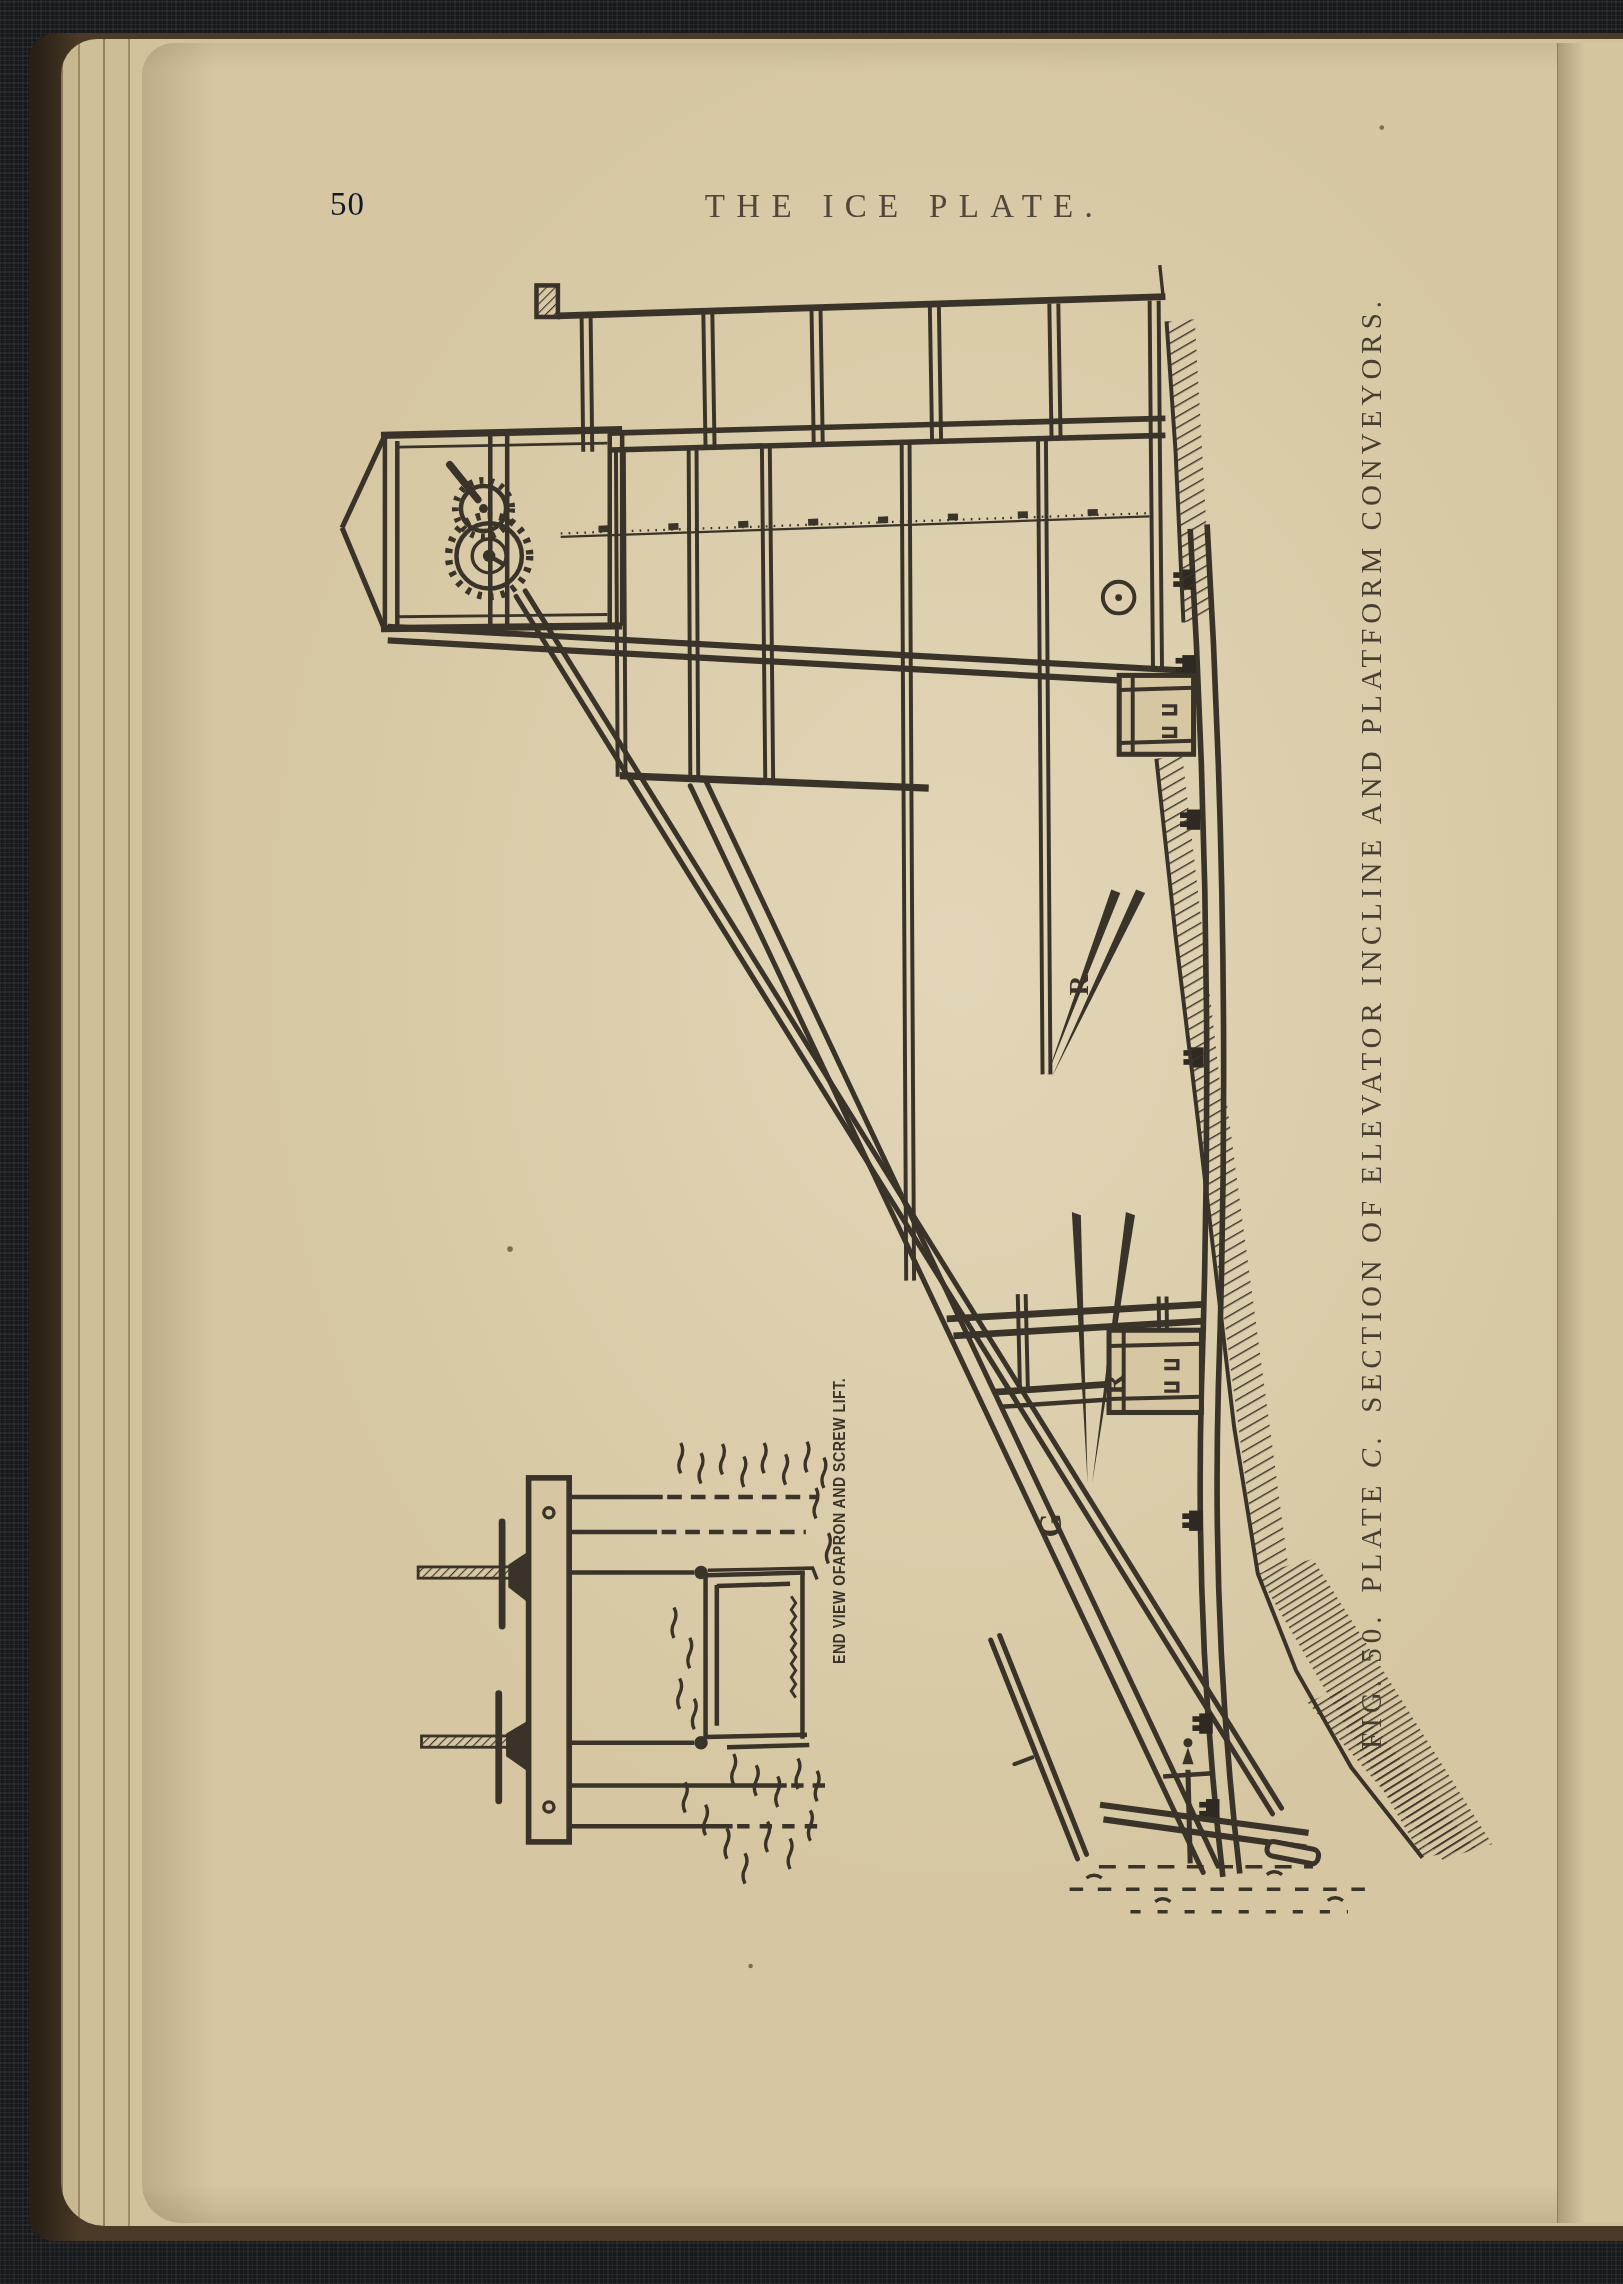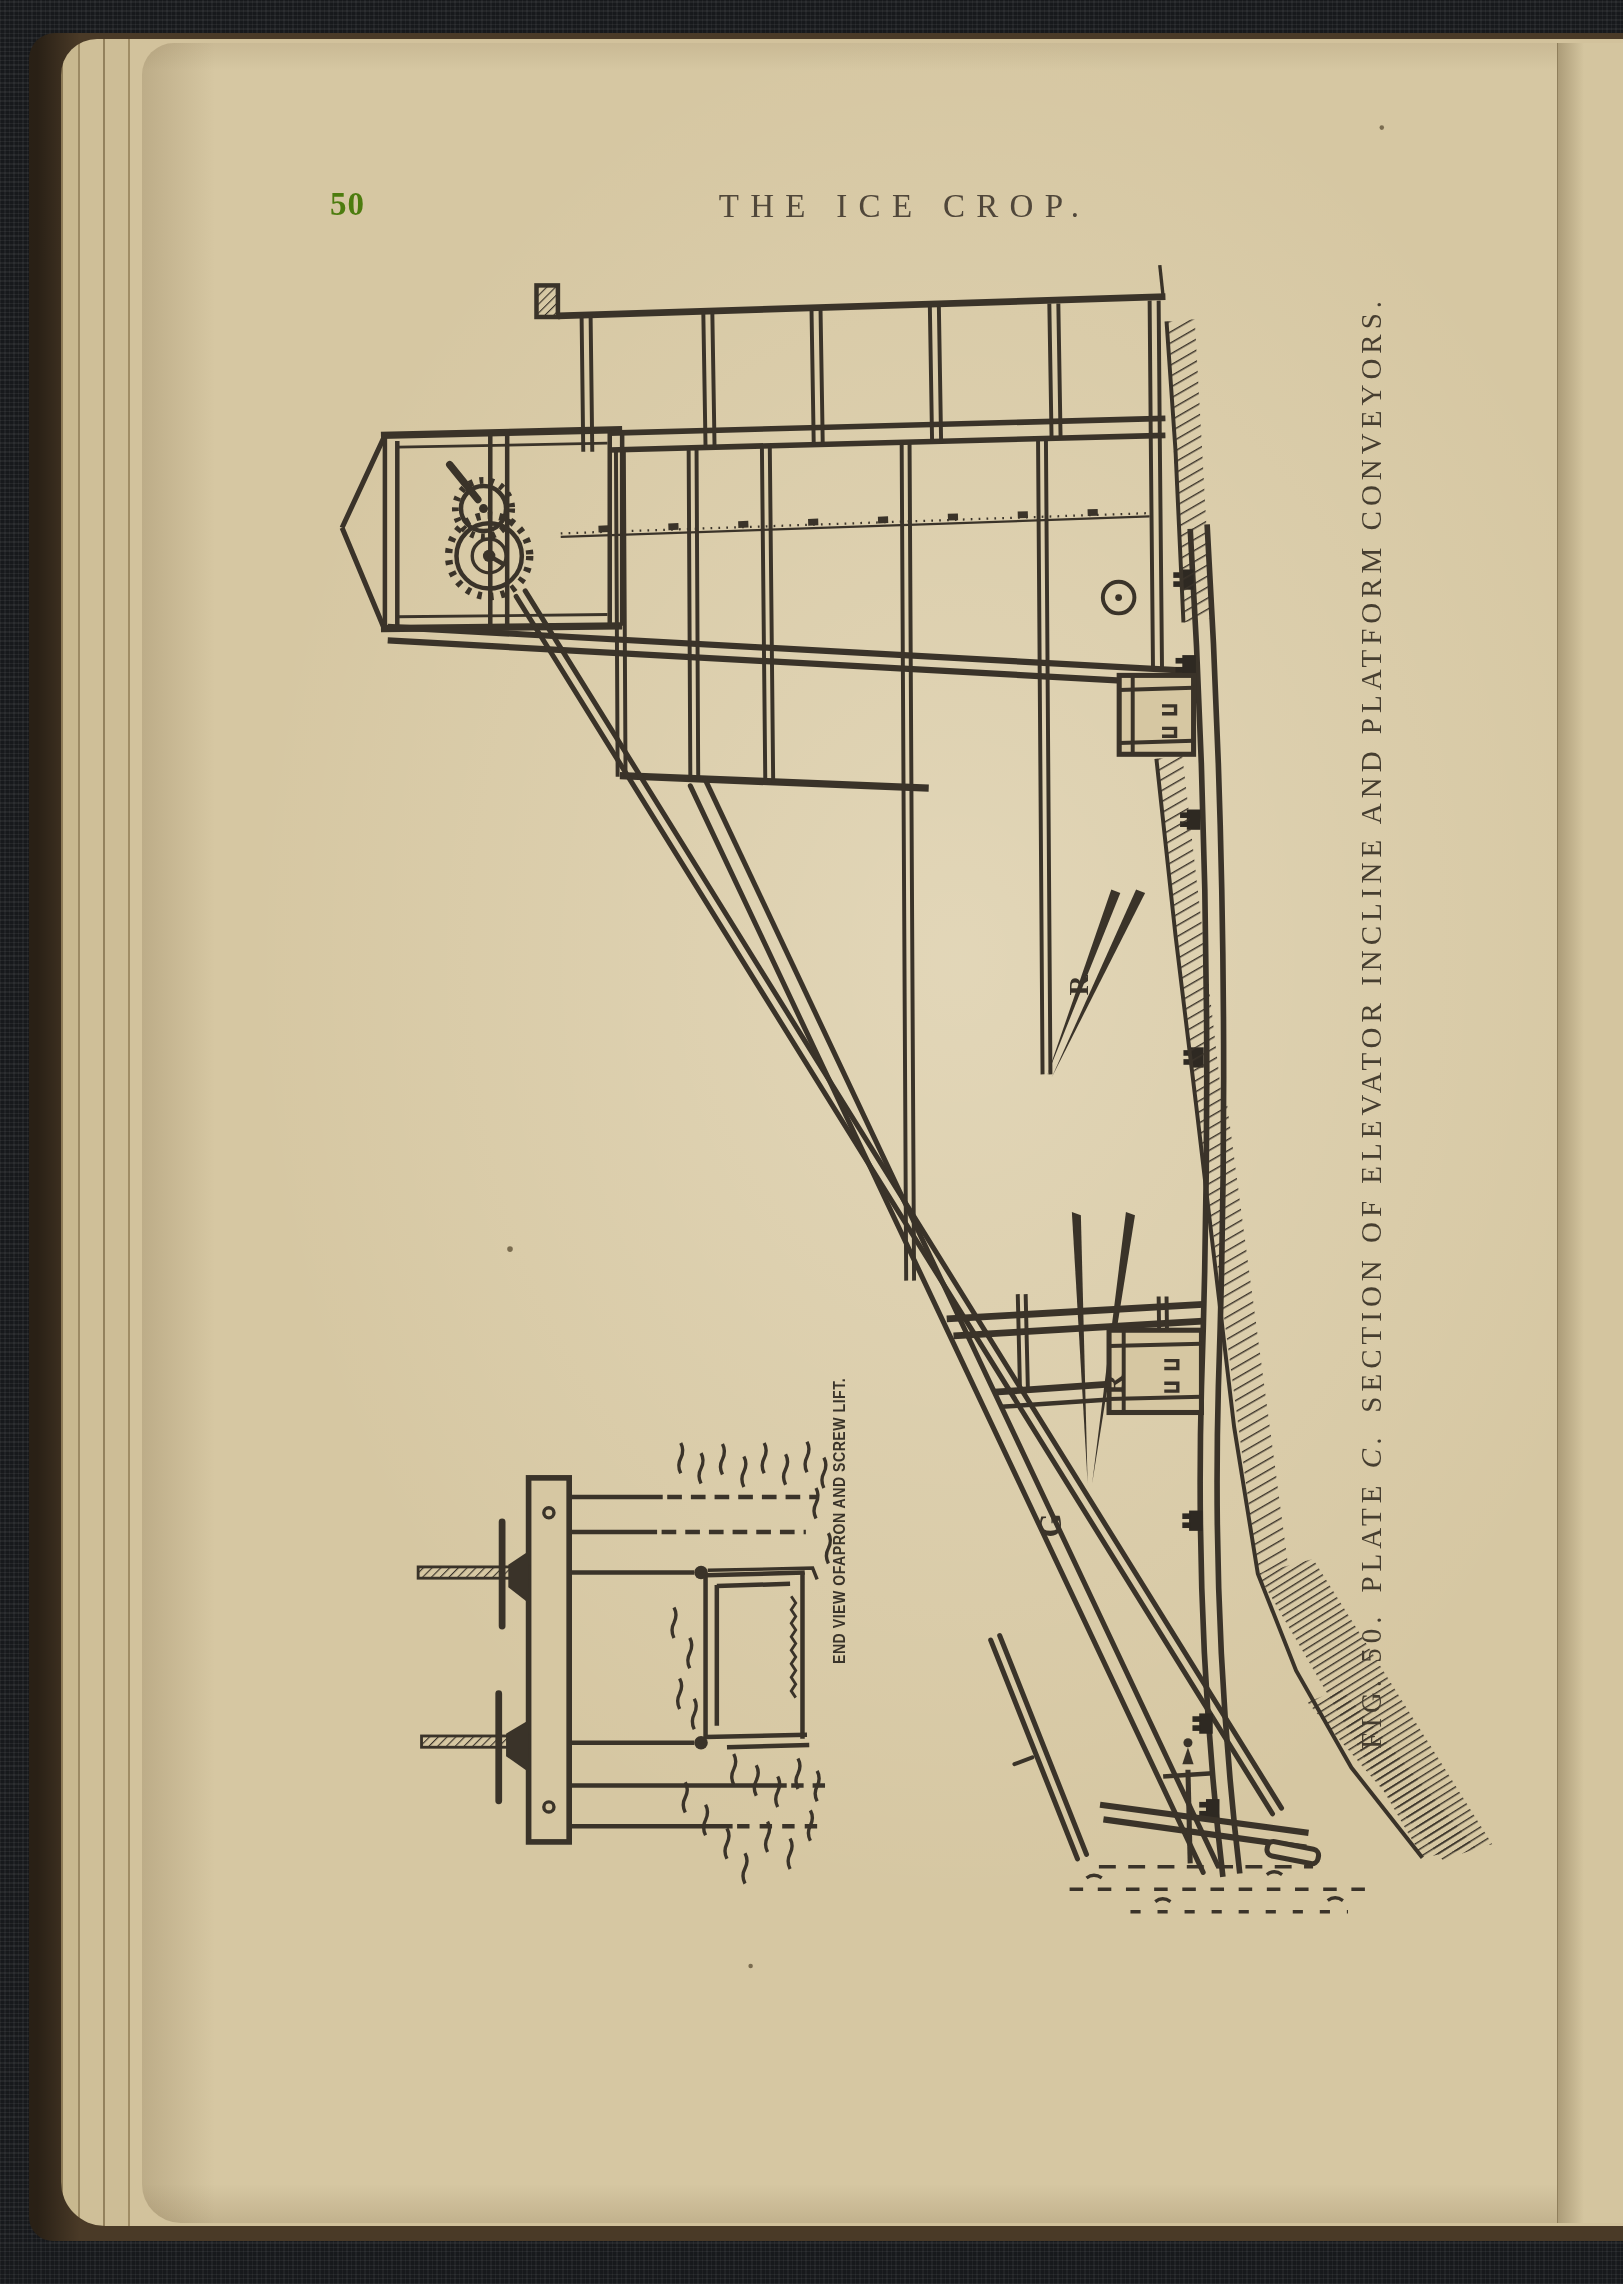--- a/index.html
+++ b/index.html
@@ -52,21 +52,21 @@
   
   .next-page-edge {
     position:absolute; left:1557px; top:43px; width:67px; height:2180px;
     background:#d4c59f;
     background-image:linear-gradient(90deg, rgba(70,52,22,0.28), rgba(0,0,0,0) 26px);
     border-left:1.1px solid #8f7e5b;
   }
 
   .page-number {
     position:absolute; left:330px; top:186px;
-    font-size:33px; letter-spacing:1.1px; color:#4d7c0f;font-weight:bold;
+    font-size:33px; letter-spacing:1.1px; color:#0f172a;
   }
   .running-title {
     position:absolute; left:637px; top:188px; width:535px; text-align:center;
     font-size:33px; letter-spacing:11.3px; color:#50473a; white-space:nowrap;
   }
 
   
   .figure-caption {
     position:absolute; left:1355px; top:1749px;
     transform:rotate(-90deg); transform-origin:0 0;
@@ -93,21 +93,21 @@
 <body>
 
 <div class="scene">
   <div class="cloth"></div>
   <div class="cover-edge"></div>
   <div class="page-stack"></div>
   <div class="page"></div>
   <div class="next-page-edge"></div>
 
   <div class="page-number">50</div>
-  <div class="running-title">THE ICE CROP.</div>
+  <div class="running-title">THE ICE PLATE.</div>
 
   <svg class="plate" width="1623" height="2284" viewBox="0 0 2880 4052">
     <defs>
       <pattern id="ht" patternUnits="userSpaceOnUse" width="17" height="17" patternTransform="rotate(60)">
         <line x1="0" y1="0" x2="0" y2="17" stroke="#3a3329" stroke-width="5"></line>
       </pattern>
       <pattern id="htd" patternUnits="userSpaceOnUse" width="12" height="12" patternTransform="rotate(58)">
         <line x1="0" y1="0" x2="0" y2="12" stroke="#3a3329" stroke-width="5"></line>
       </pattern>
       <pattern id="hta" patternUnits="userSpaceOnUse" width="11" height="11" patternTransform="rotate(45)">

